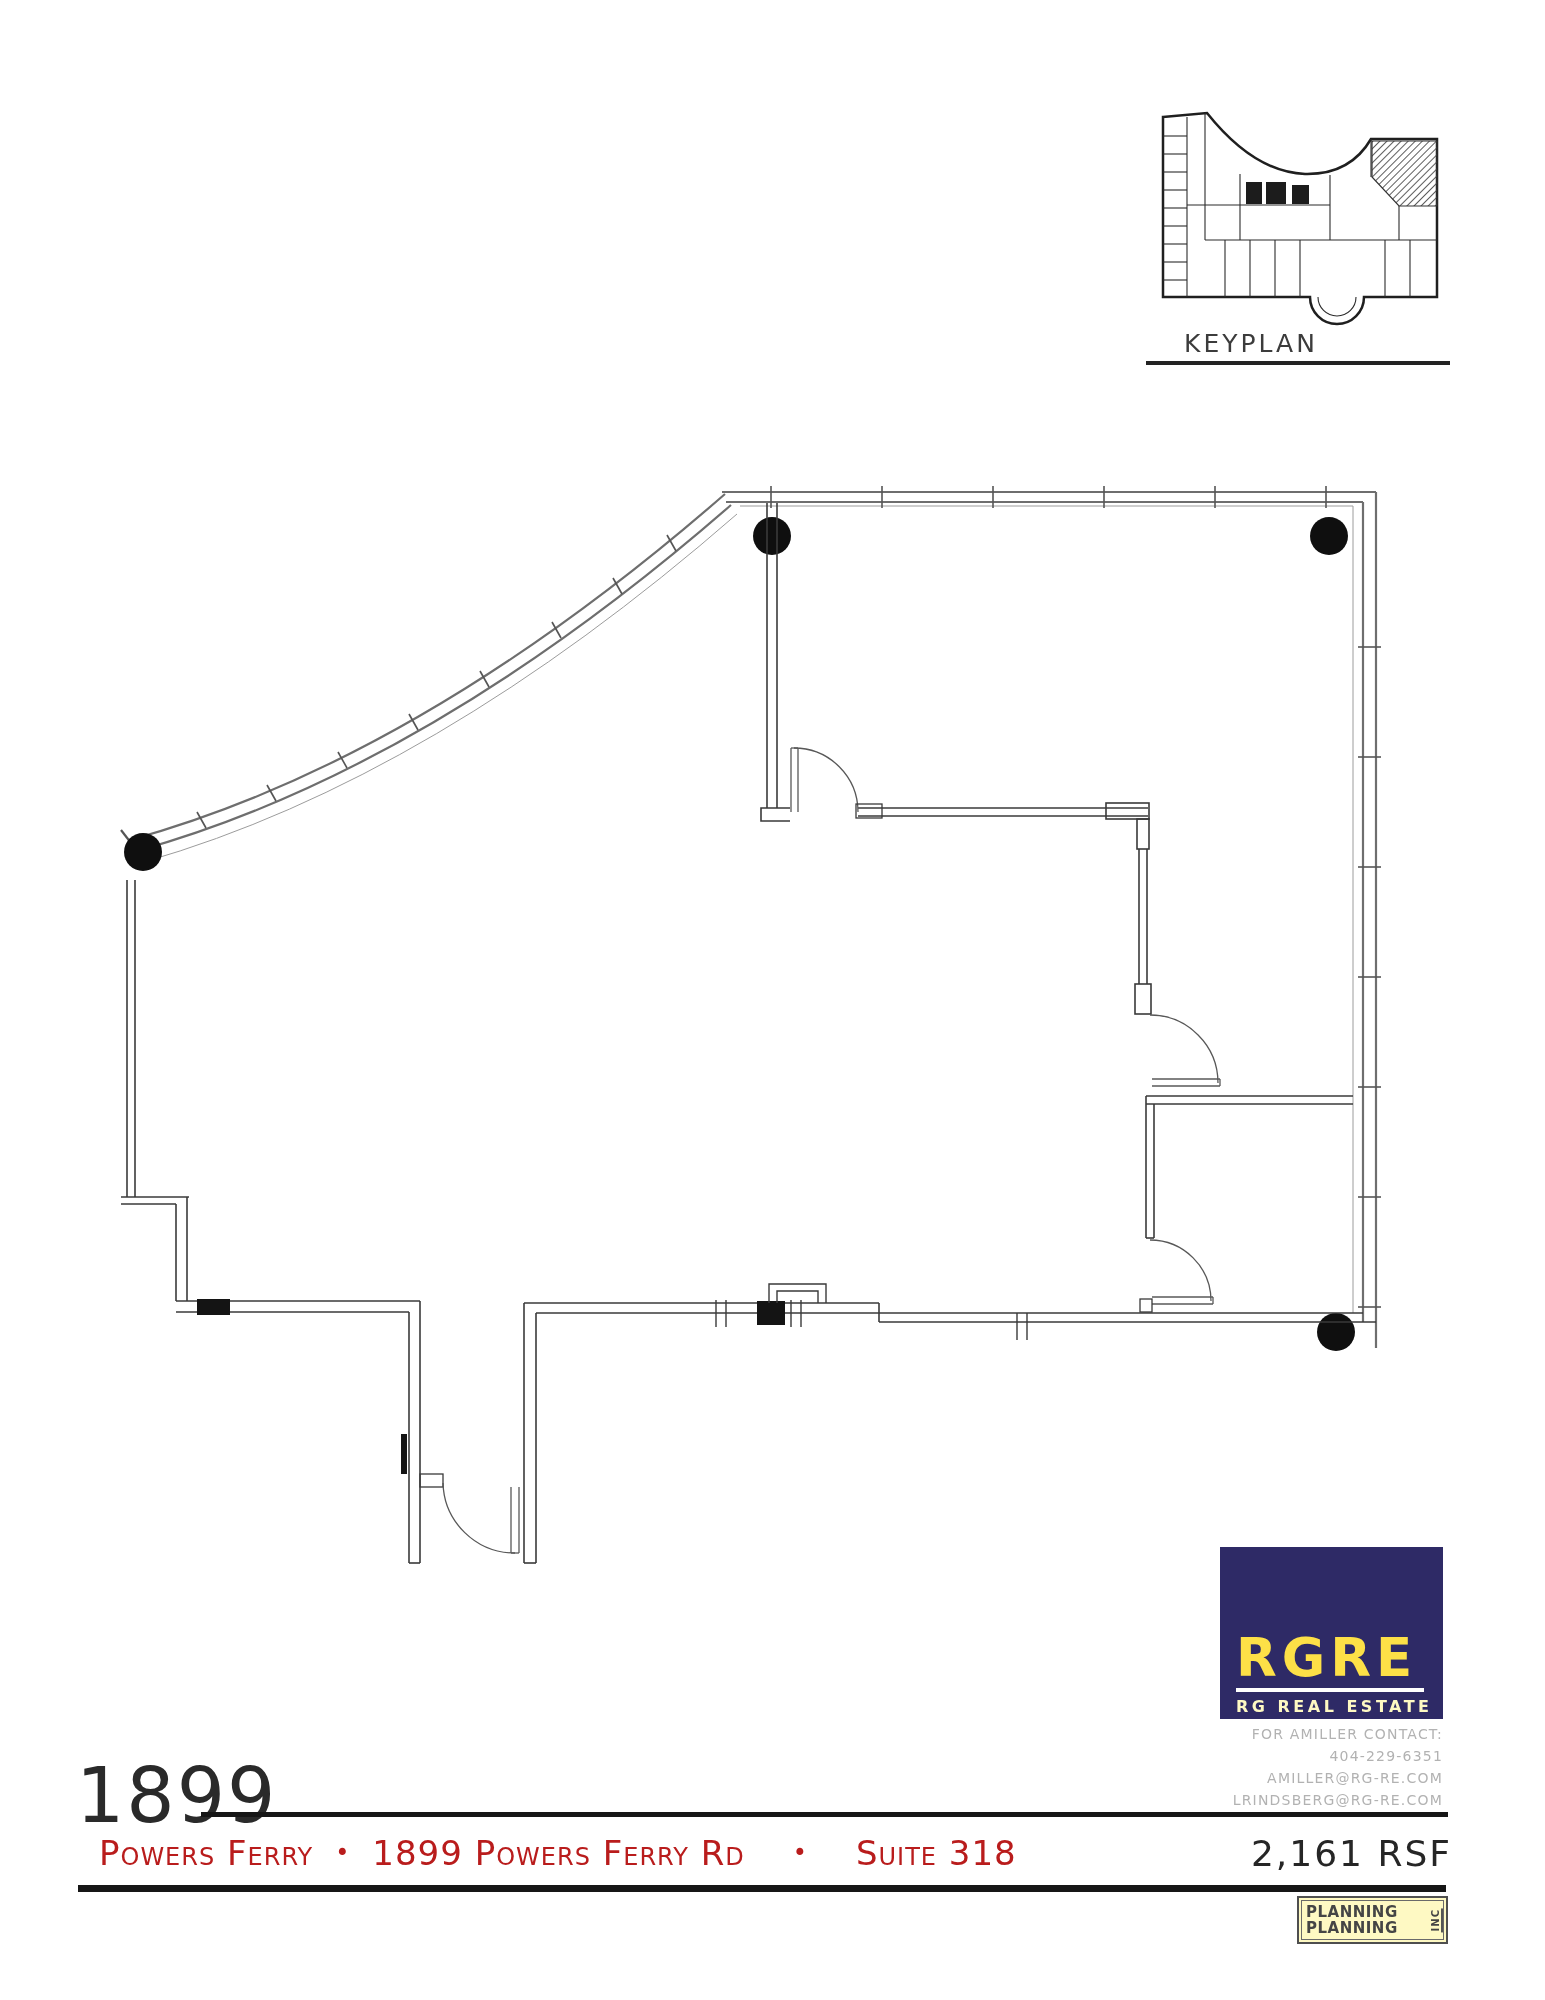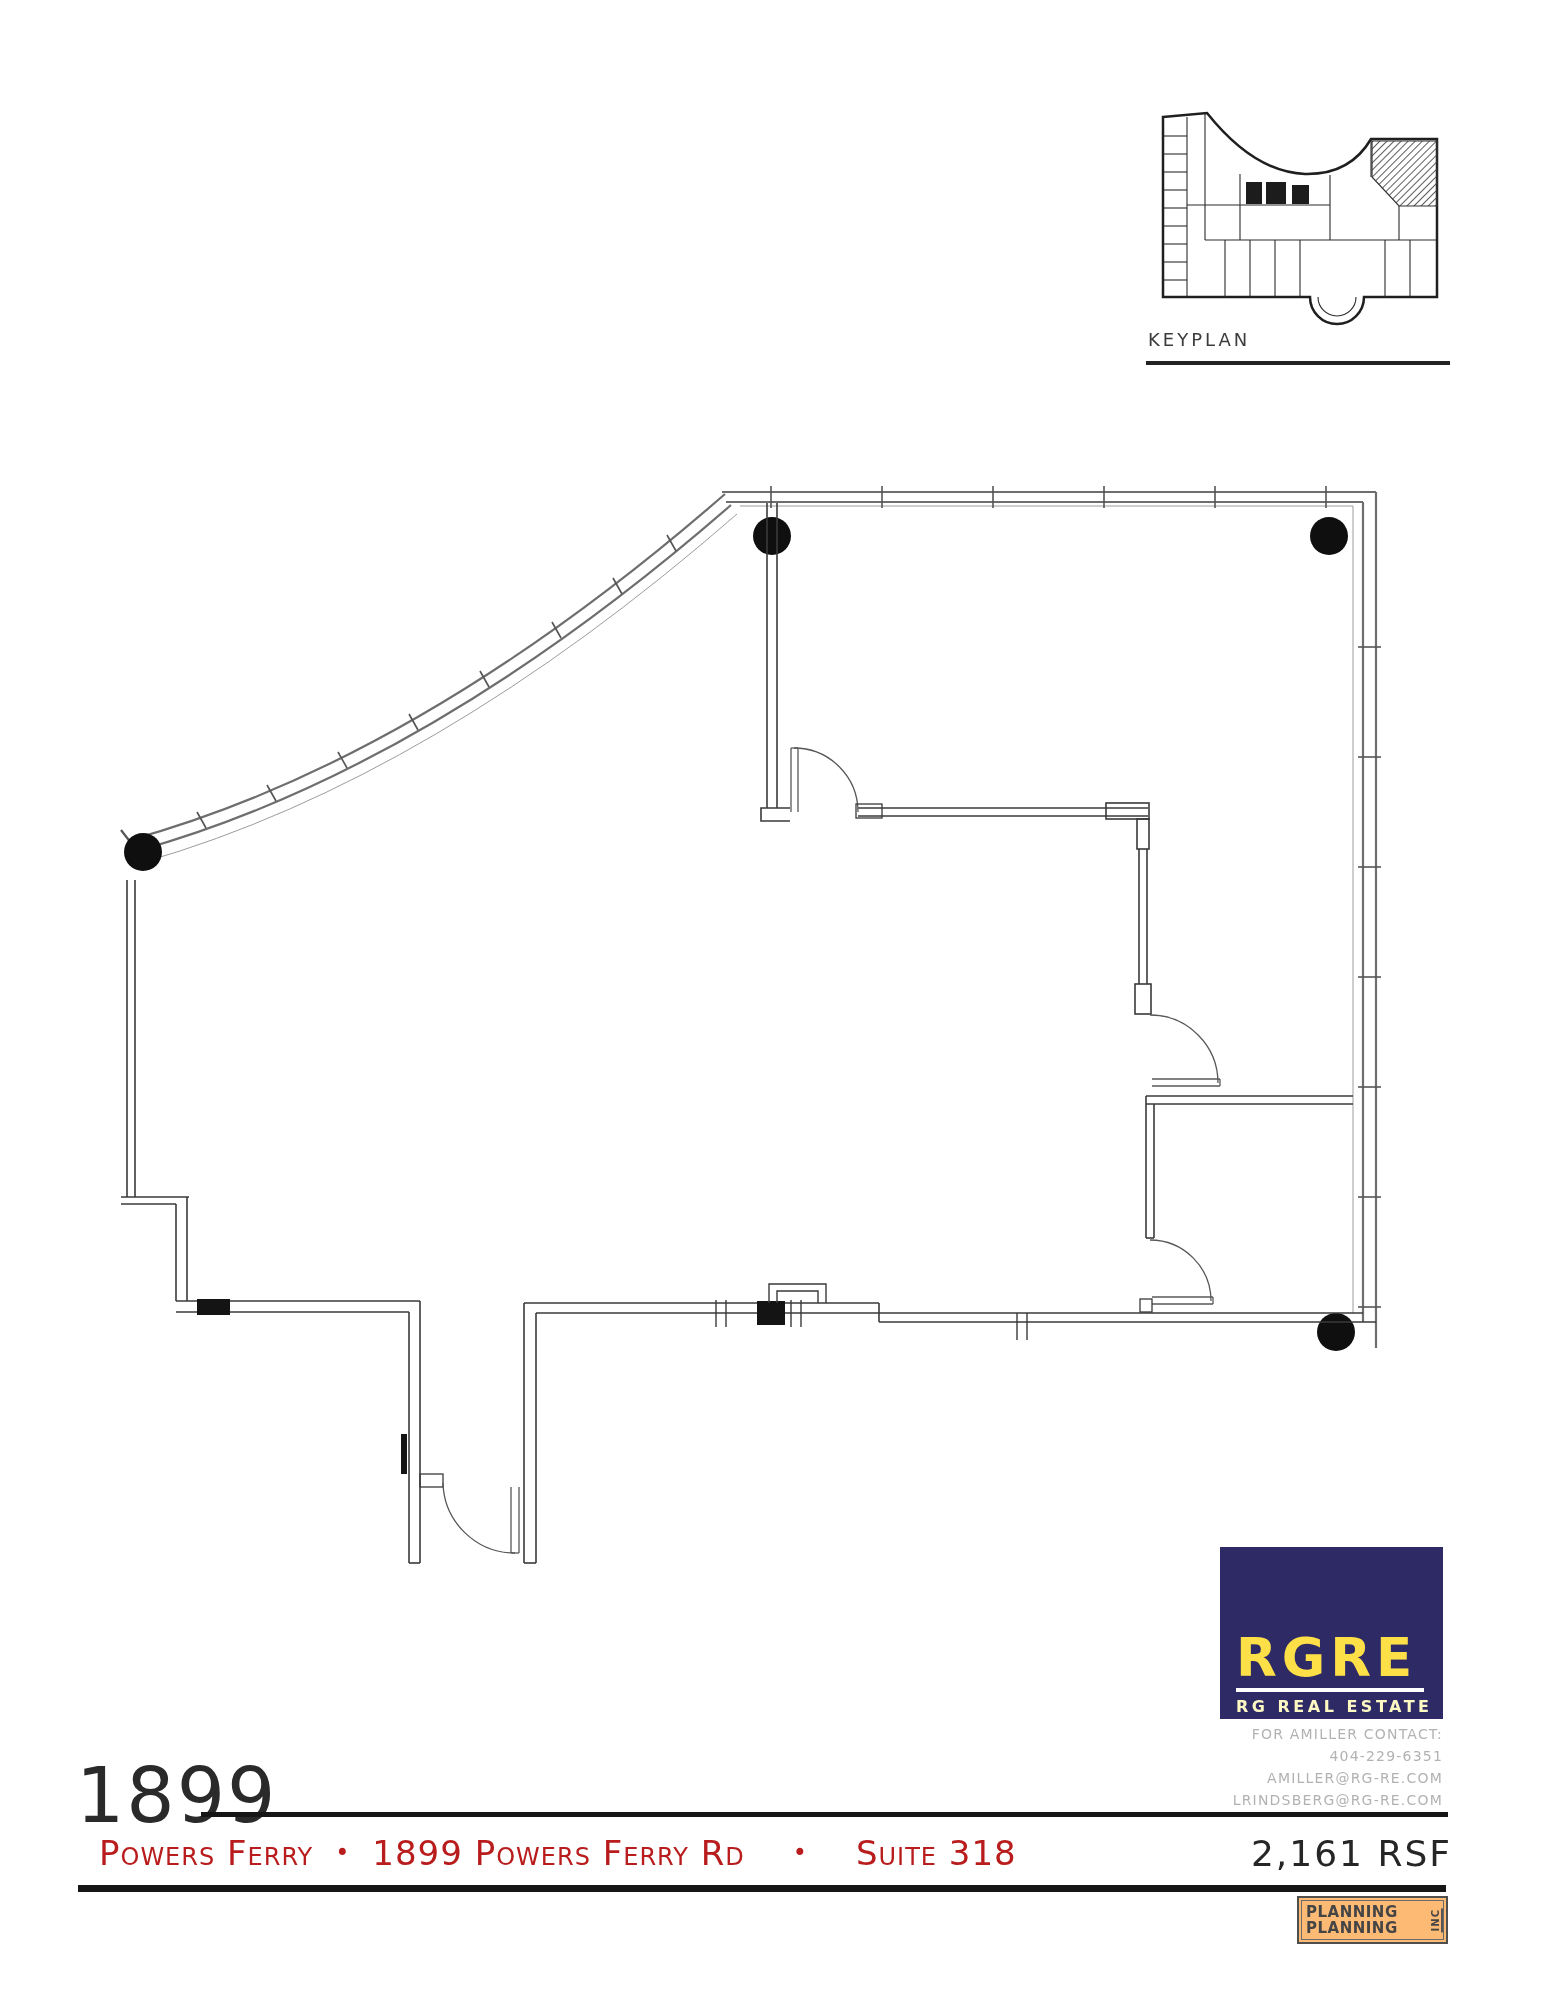--- a/index.html
+++ b/index.html
@@ -3,21 +3,21 @@
 <meta charset="utf-8">
 <style>
   html,body{margin:0;padding:0;}
   body{
     width:1545px;height:2000px;position:relative;background:#ffffff;
     font-family:"DejaVu Sans", sans-serif;overflow:hidden;color:#262626;
   }
   .abs{position:absolute;}
   
   .keyplan-svg{left:1140px;top:100px;width:320px;height:275px;}
-  .keyplan-label{left:1148px;top:329px;font-size:18px;letter-spacing:3px;color:#3c3c3c;font-weight:500;}
+  .keyplan-label{left:1184px;top:329px;font-size:25px;letter-spacing:3px;color:#3c3c3c;font-weight:500;}
   .keyplan-rule{left:1146px;top:361px;width:304px;height:4px;background:#232323;}
   
   .plan-svg{left:0;top:0;width:1545px;height:2000px;}
   
   .logo{left:1220px;top:1547px;width:223px;height:172px;background:#2e2a66;box-sizing:border-box;padding:84px 0 0 16px;}
   .logo-brand{font-size:53px;font-weight:bold;color:#fde047;letter-spacing:5px;line-height:1;}
   .logo-rule{width:188px;height:4px;background:#ffffff;margin-top:4px;}
   .logo-tagline{font-size:16px;font-weight:600;color:#fef9c3;letter-spacing:3.5px;margin-top:5px;}
   
   .contact{right:102px;top:1723px;text-align:right;font-size:14px;line-height:22px;
@@ -25,21 +25,21 @@
   
   .big-number{left:76px;top:1758px;font-size:76px;line-height:1;color:#2a2a2a;letter-spacing:2px;}
   .rule-top{left:201px;top:1812px;width:1247px;height:5px;background:#161616;}
   .addr-line{left:99px;top:1833px;font-size:34px;color:#b91c1c;font-variant:small-caps;letter-spacing:1px;white-space:nowrap;}
   .addr-line .gap1{margin:0 22px;}
   .addr-line .gap2{margin:0 48px;}
   .dot{font-size:24px;vertical-align:4px;}
   .area{right:93px;top:1833px;font-size:36px;color:#262626;letter-spacing:2px;}
   .rule-bottom{left:78px;top:1885px;width:1368px;height:7px;background:#161616;}
   
-  .stamp{left:1297px;top:1896px;width:151px;height:48px;border:2px solid #4f4f4f;box-sizing:border-box;padding:2px;background:#fdba74;}
+  .stamp{left:1297px;top:1896px;width:151px;height:48px;border:2px solid #4f4f4f;box-sizing:border-box;padding:2px;background:#fef9c3;}
   .stamp-inner{border:1px solid #6a6a6a;height:100%;box-sizing:border-box;display:flex;align-items:center;}
   .stamp-words{flex:1;padding-left:4px;font-size:15px;font-weight:bold;color:#454545;line-height:1.1;letter-spacing:0.5px;}
   .stamp-inc{writing-mode:vertical-rl;transform:rotate(180deg);font-size:10px;font-weight:bold;color:#454545;
              border-left:2px solid #555;padding:1px 0;margin-left:2px;letter-spacing:1px;}
 </style>
 </head>
 <body>
 
 <svg class="abs keyplan-svg" viewBox="1140 100 320 275">
   <defs>

